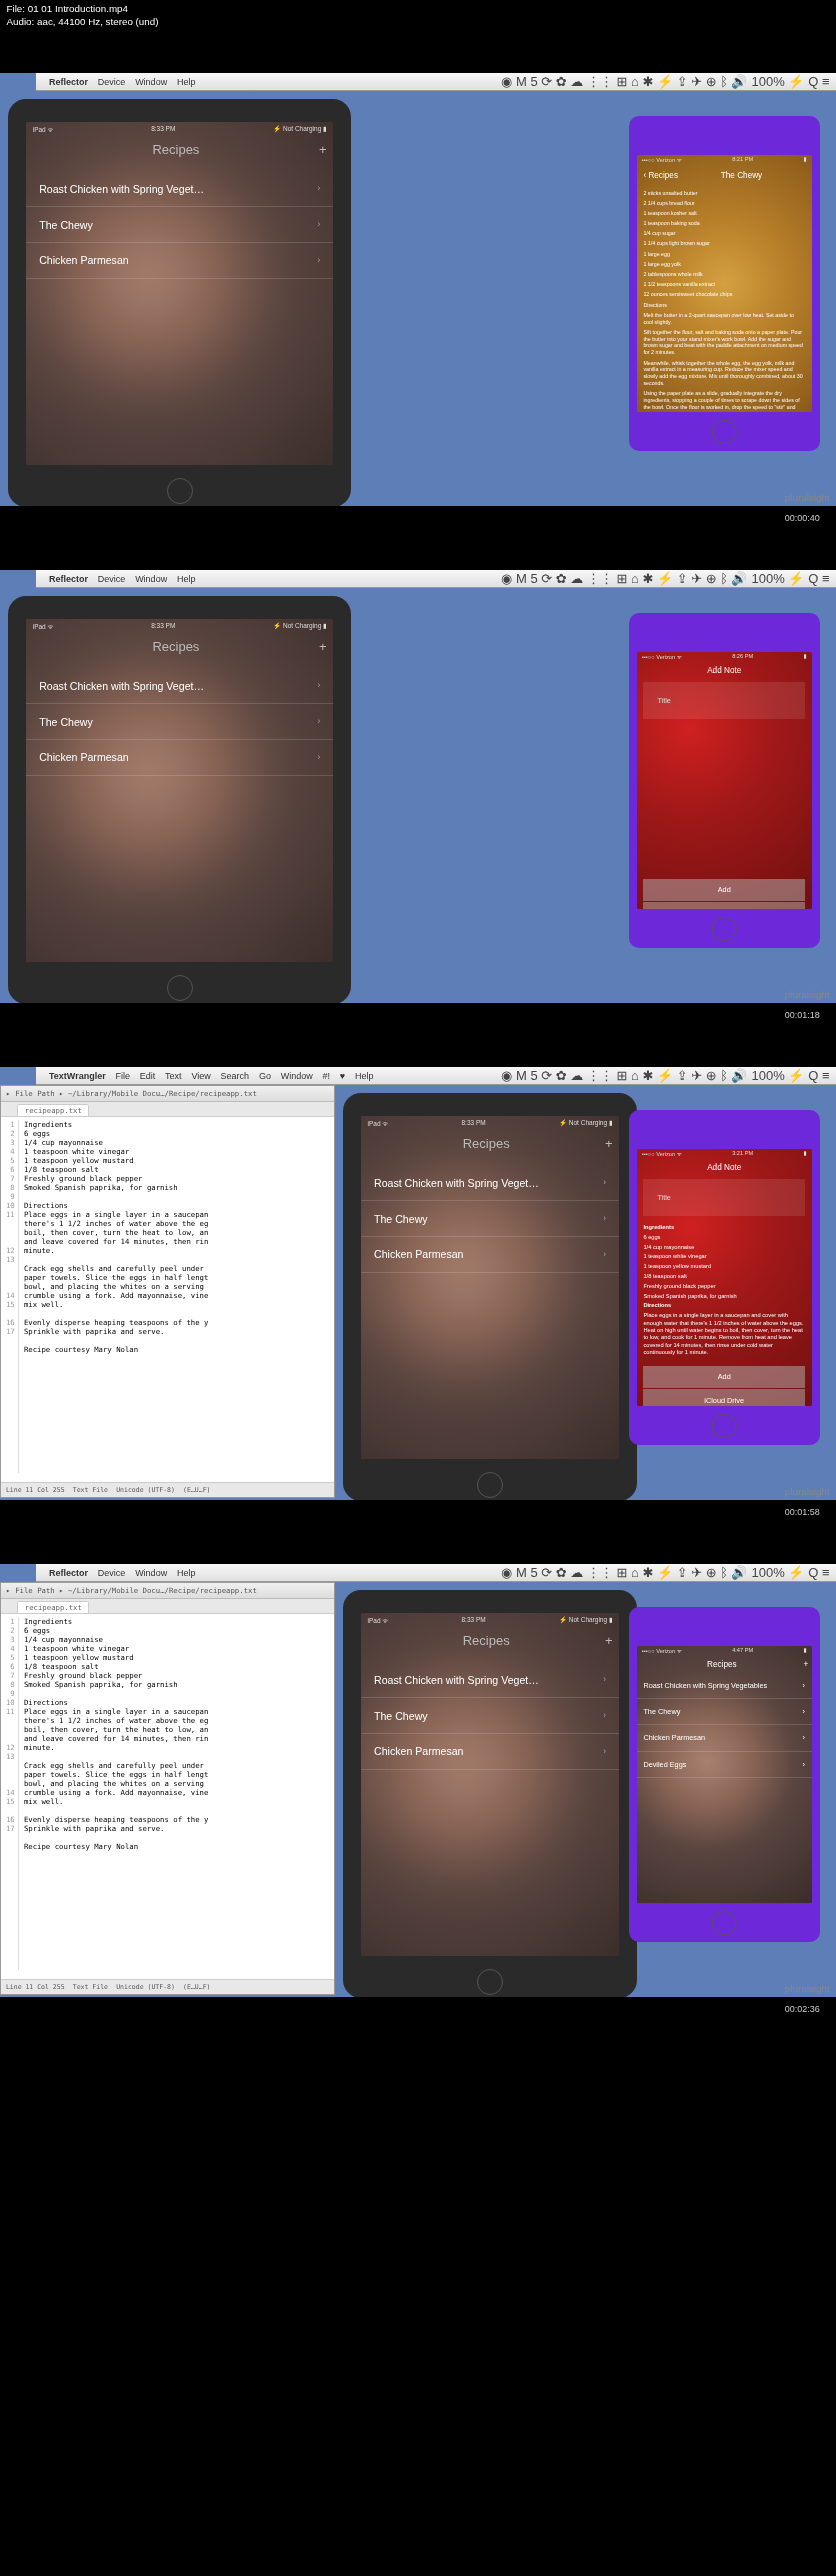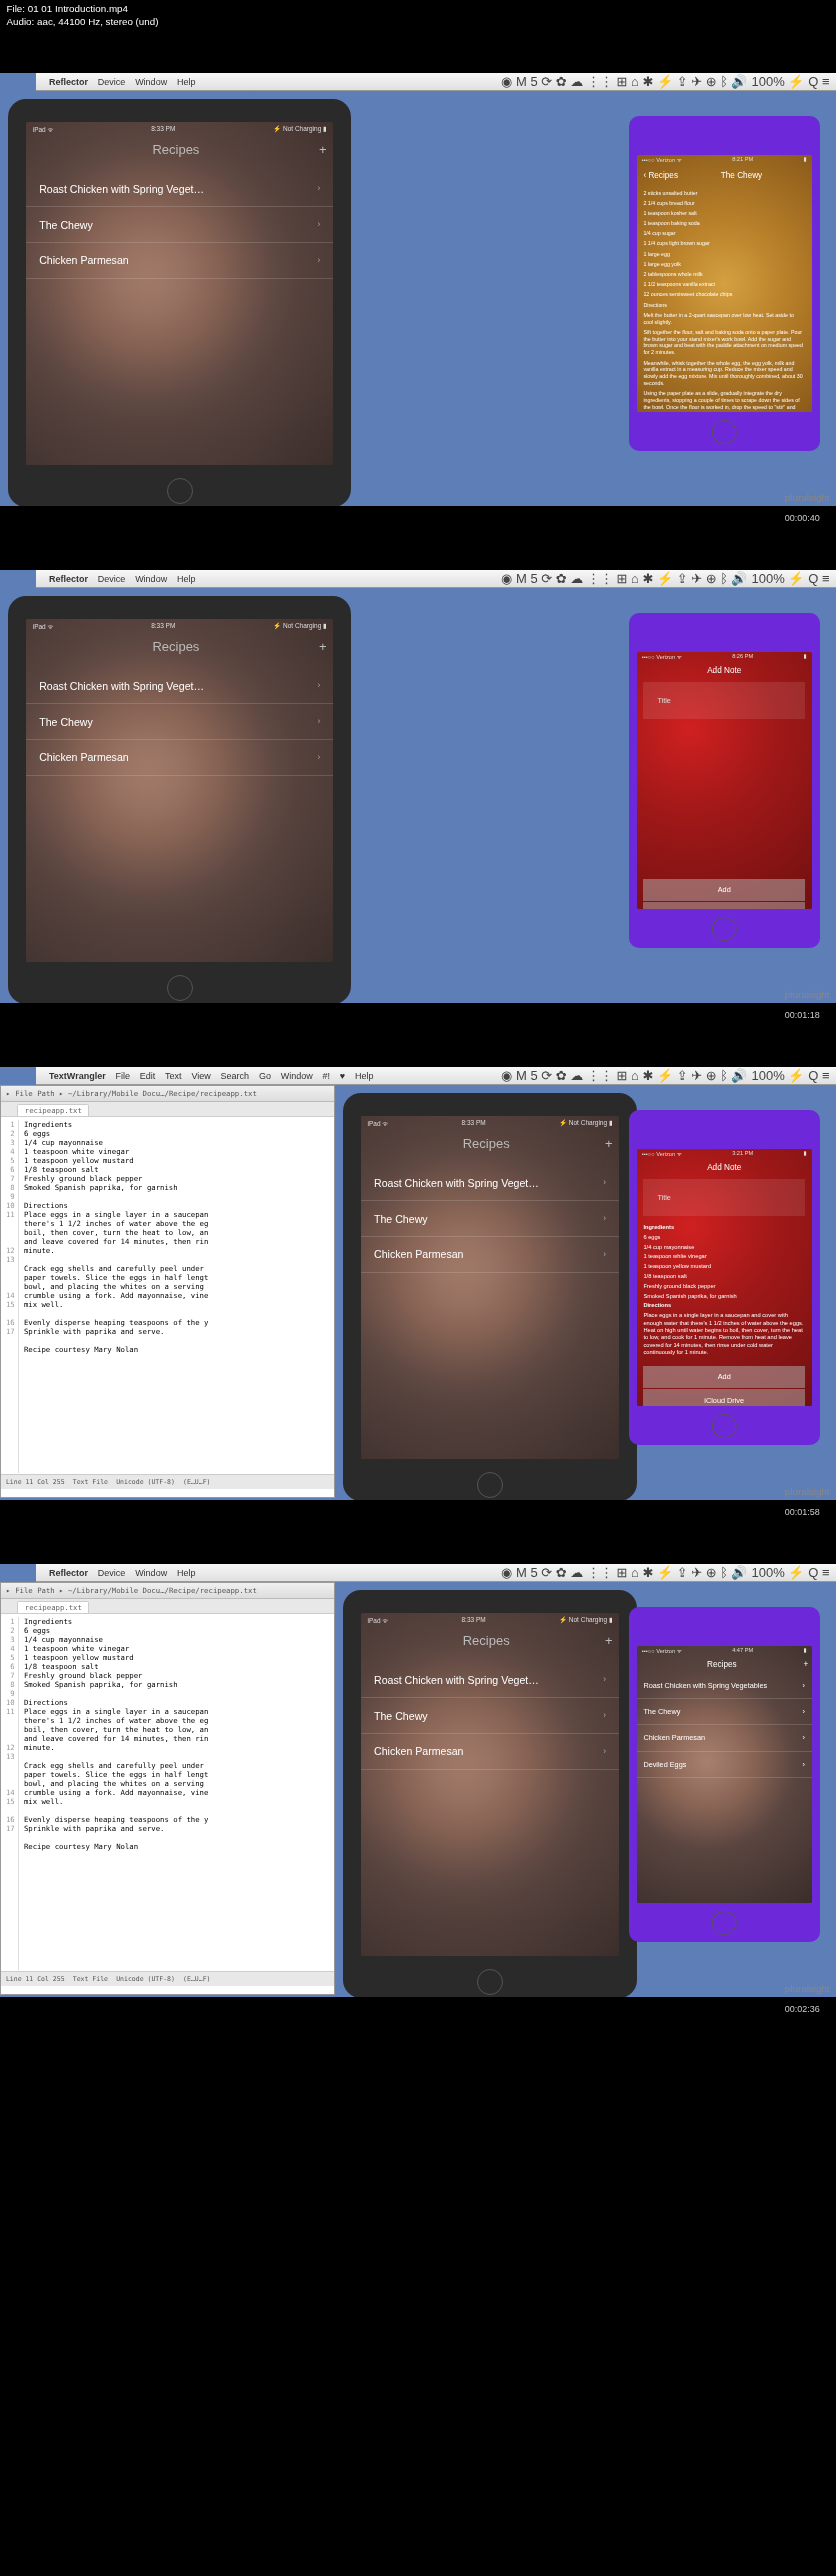--- a/index.html
+++ b/index.html
@@ -48,21 +48,21 @@
 
 
 .tw-pane { position: absolute; left: 0; top: 18px; width: 335px; height: 413px; background: #fff; color: #000; font-family: Monaco, monospace; font-size: 7.3px; border: 0.8px solid #999; }
 .tw-toolbar { height: 16.3px; background: linear-gradient(#f0f0f0, #ddd); border-bottom: 0.8px solid #bbb; display: flex; align-items: center; padding: 0 4.9px; font-size: 7.3px; color: #555; gap: 4.9px; }
 .tw-tabs { height: 14.7px; background: #e8e8e8; border-bottom: 0.8px solid #ccc; padding: 1.6px 16.3px; font-size: 7.3px; color: #666; }
 .tw-tab { background: #fff; border: 0.8px solid #ccc; padding: 0.8px 6.5px; display: inline-block; border-radius: 1.6px 1.6px 0 0; }
 .tw-body { padding: 3.3px; display: flex; height: 359px; overflow: hidden; }
 .tw-gutter { width: 14.7px; color: #999; text-align: right; padding-right: 3.3px; border-right: 0.8px solid #ddd; }
 .tw-gutter div { height: 9px; }
 .tw-text { padding-left: 4.9px; white-space: pre-wrap; line-height: 9px; flex: 1; }
-.tw-status { position: absolute; bottom: 8px; left: 0; right: 0; height: 14.7px; background: #e8e8e8; border-top: 0.8px solid #ccc; display: flex; align-items: center; padding: 0 4.9px; font-size: 6.5px; color: #555; gap: 8.2px; }
+.tw-status { position: absolute; bottom: 0; left: 0; right: 0; height: 14.7px; background: #e8e8e8; border-top: 0.8px solid #ccc; display: flex; align-items: center; padding: 0 4.9px; font-size: 6.5px; color: #555; gap: 8.2px; }
 
 .watermark { position: absolute; right: 6.5px; bottom: 3.3px; color: #888; font-size: 9.8px; z-index: 10; }
 
 
 .frame.with-tw .content-area { padding-left: 343px; }
 .frame.with-tw .ipad { width: 294px; }
 
 .iphone-list-dark { background: radial-gradient(circle at 40% 45%, #a88070 0%, #8a6555 25%, #5a4540 50%, #3a2d2a 100%); height: 100%; }
 .iphone-list-row { padding: 8.2px 6.5px; border-bottom: 0.8px solid rgba(255,255,255,0.15); color: #fff; font-size: 7.3px; display: flex; justify-content: space-between; position: relative; z-index: 2; }
 </style>

